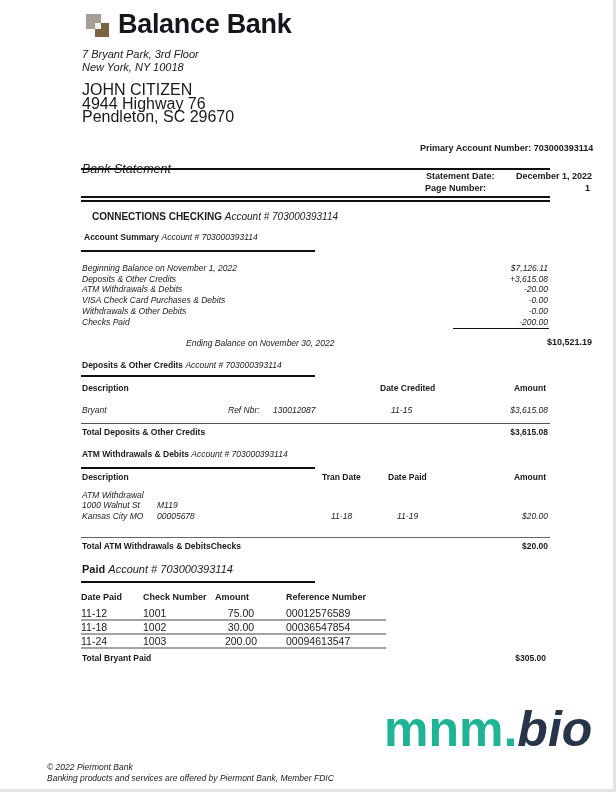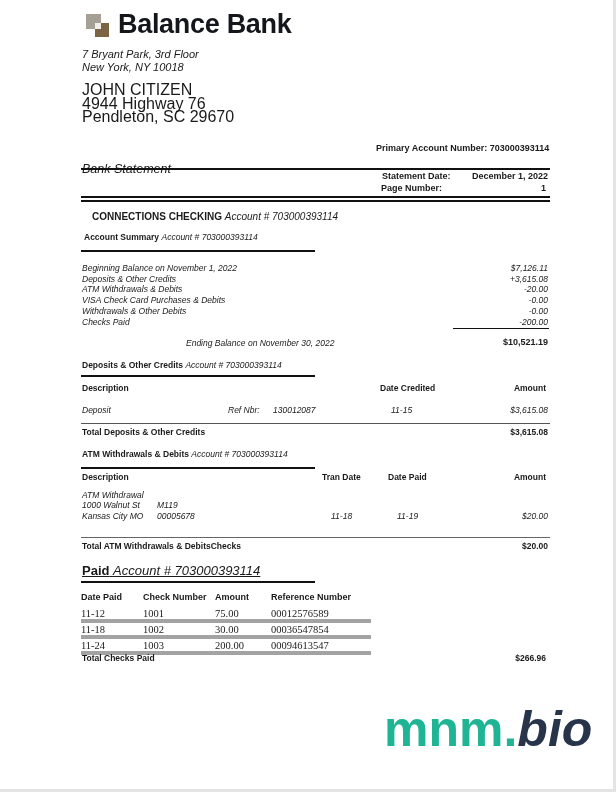--- a/index.html
+++ b/index.html
@@ -6,41 +6,41 @@
   body {
     width: 616px; height: 792px; position: relative; overflow: hidden;
     background: #ffffff; color: #1a1a1a;
     font-family: "Liberation Sans", sans-serif;
   }
   .page-edge-right { position: absolute; left: 613px; top: 0; width: 3px; height: 792px; background: #e4e4e4; }
   .page-edge-bottom { position: absolute; left: 0; top: 789px; width: 616px; height: 3px; background: #e4e4e4; }
   .abs { position: absolute; white-space: nowrap; }
   .it { font-style: italic; }
   .b { font-weight: bold; }
-  .s9 { font-size: 9px; }
+  .s9 { font-size: 9px; margin-left: 44px; }
   .s8 { font-size: 8.5px; }
   .right { text-align: right; }
   .rule { position: absolute; background: #111; }
 
   
   .logo-mark { position: absolute; left: 86px; top: 14px; width: 24px; height: 24px; }
   .logo-mark .sq1 { position: absolute; left: 0; top: 0; width: 15px; height: 15px; background: #a59f95; }
   .logo-mark .sq2 { position: absolute; left: 9px; top: 9px; width: 14px; height: 14px; background: #7a6444; }
   .logo-mark .sq3 { position: absolute; left: 9px; top: 9px; width: 6px; height: 6px; background: #f1eee8; }
   .logo-text { left: 118px; top: 9px; font-size: 27px; font-weight: bold; color: #14161c; letter-spacing: -0.3px; }
 
   .addr { font-size: 11px; font-style: italic; line-height: 12.5px; }
   .cust { font-size: 16px; font-weight: normal; line-height: 13.5px; }
 
   .checks-table { position: absolute; left: 81px; top: 591px; border-collapse: collapse; }
   .checks-table th { font-family: "Liberation Sans", sans-serif; font-size: 9px; font-weight: bold; text-align: left; padding: 0 0 4px 0; height: 12px; }
-  .checks-table td { font-family: Liberation Serif, serif; font-size: 10.5px; padding: 0; height: 12px; line-height: 11px; border-bottom: 4px solid #a3a3a3; }
+  .checks-table td { font-family: Liberation Sans, sans-serif; font-size: 10.5px; padding: 0; height: 12px; line-height: 11px; border-bottom: 2px solid #a3a3a3; }
   .checks-table .c1 { width: 62px; }
   .checks-table .c2 { width: 72px; }
-  .checks-table .c3 { width: 52px; text-align: left; padding-right: 4px; }
+  .checks-table .c3 { width: 52px; text-align: center; padding-right: 19px; }
   .checks-table .c4 { width: 100px; }
 
   .watermark { left: 384px; top: 700px; font-size: 50px; font-weight: bold; letter-spacing: 0px; }
   .wm-a { color: #1fb594; }
   .wm-b { color: #27344a; font-style: italic; }
 </style>
 </head>
 <body>
 
 <div class="page-edge-right"></div>
@@ -114,21 +114,21 @@
 <div class="abs" style="left:82px; top:360px; font-size:8.5px;">
   <span class="b">Deposits &amp; Other Credits</span>
   <span class="it">Account # 703000393114</span>
 </div>
 <div class="rule" style="left:81px; top:375px; width:234px; height:2px;"></div>
 
 <div class="abs b s8" style="left:82px; top:383px;">Description</div>
 <div class="abs b s8" style="left:380px; top:383px;">Date Credited</div>
 <div class="abs b s8 right" style="left:470px; top:383px; width:76px;">Amount</div>
 
-<div class="abs it s8" style="left:82px; top:405px;">Deposit</div>
+<div class="abs it s8" style="left:82px; top:405px;">Bryant</div>
 <div class="abs it s8" style="left:228px; top:405px;">Ref Nbr:</div>
 <div class="abs it s8" style="left:273px; top:405px;">130012087</div>
 <div class="abs it s8" style="left:391px; top:405px;">11-15</div>
 <div class="abs it s8 right" style="left:470px; top:405px; width:78px;">$3,615.08</div>
 
 <div class="rule" style="left:81px; top:423px; width:469px; height:1px; background:#555;"></div>
 <div class="abs b s8" style="left:82px; top:427px;">Total Deposits &amp; Other Credits</div>
 <div class="abs b s8 right" style="left:470px; top:427px; width:78px;">$3,615.08</div>
 
 <div class="abs" style="left:82px; top:449px; font-size:8.5px;">
@@ -148,21 +148,21 @@
   <div><span style="display:inline-block; width:75px;">Kansas City MO</span><span>00005678</span></div>
 </div>
 <div class="abs it s8" style="left:331px; top:511px;">11-18</div>
 <div class="abs it s8" style="left:397px; top:511px;">11-19</div>
 <div class="abs it s8 right" style="left:470px; top:511px; width:78px;">$20.00</div>
 
 <div class="rule" style="left:81px; top:537px; width:469px; height:1px; background:#666;"></div>
 <div class="abs b s8" style="left:82px; top:541px;">Total ATM Withdrawals &amp; DebitsChecks</div>
 <div class="abs b s8 right" style="left:470px; top:541px; width:78px;">$20.00</div>
 
-<div class="abs" style="left:82px; top:563px; font-size:13px;text-decoration:underline;">
+<div class="abs" style="left:82px; top:563px; font-size:11px;">
   <span class="b">Paid</span>
   <span class="it">Account # 703000393114</span>
 </div>
 <div class="rule" style="left:81px; top:581px; width:234px; height:2px;"></div>
 
 <table class="checks-table">
   <thead>
     <tr>
       <th class="c1">Date Paid</th>
       <th class="c2">Check Number</th>
@@ -185,19 +185,21 @@
     </tr>
     <tr>
       <td class="c1">11-24</td>
       <td class="c2">1003</td>
       <td class="c3">200.00</td>
       <td class="c4">00094613547</td>
     </tr>
   </tbody>
 </table>
 
-<div class="abs b s8" style="left:82px; top:653px;">Total Checks Paid</div>
-<div class="abs b s8 right" style="left:470px; top:653px; width:76px;">$266.96</div>
+<div class="abs b s8" style="left:82px; top:653px;">Total Bryant Paid</div>
+<div class="abs b s8 right" style="left:470px; top:653px; width:76px;">$305.00</div>
 
 <div class="abs watermark"><span class="wm-a">mnm.</span><span class="wm-b">bio</span></div>
 
 <div class="abs it" style="left:47px; top:762px; font-size:8.5px; line-height:11px;">
+  <div>© 2022 Piermont Bank</div>
+  <div>Banking products and services are offered by Piermont Bank, Member FDIC</div>
 </div>
 
 </body></html>

